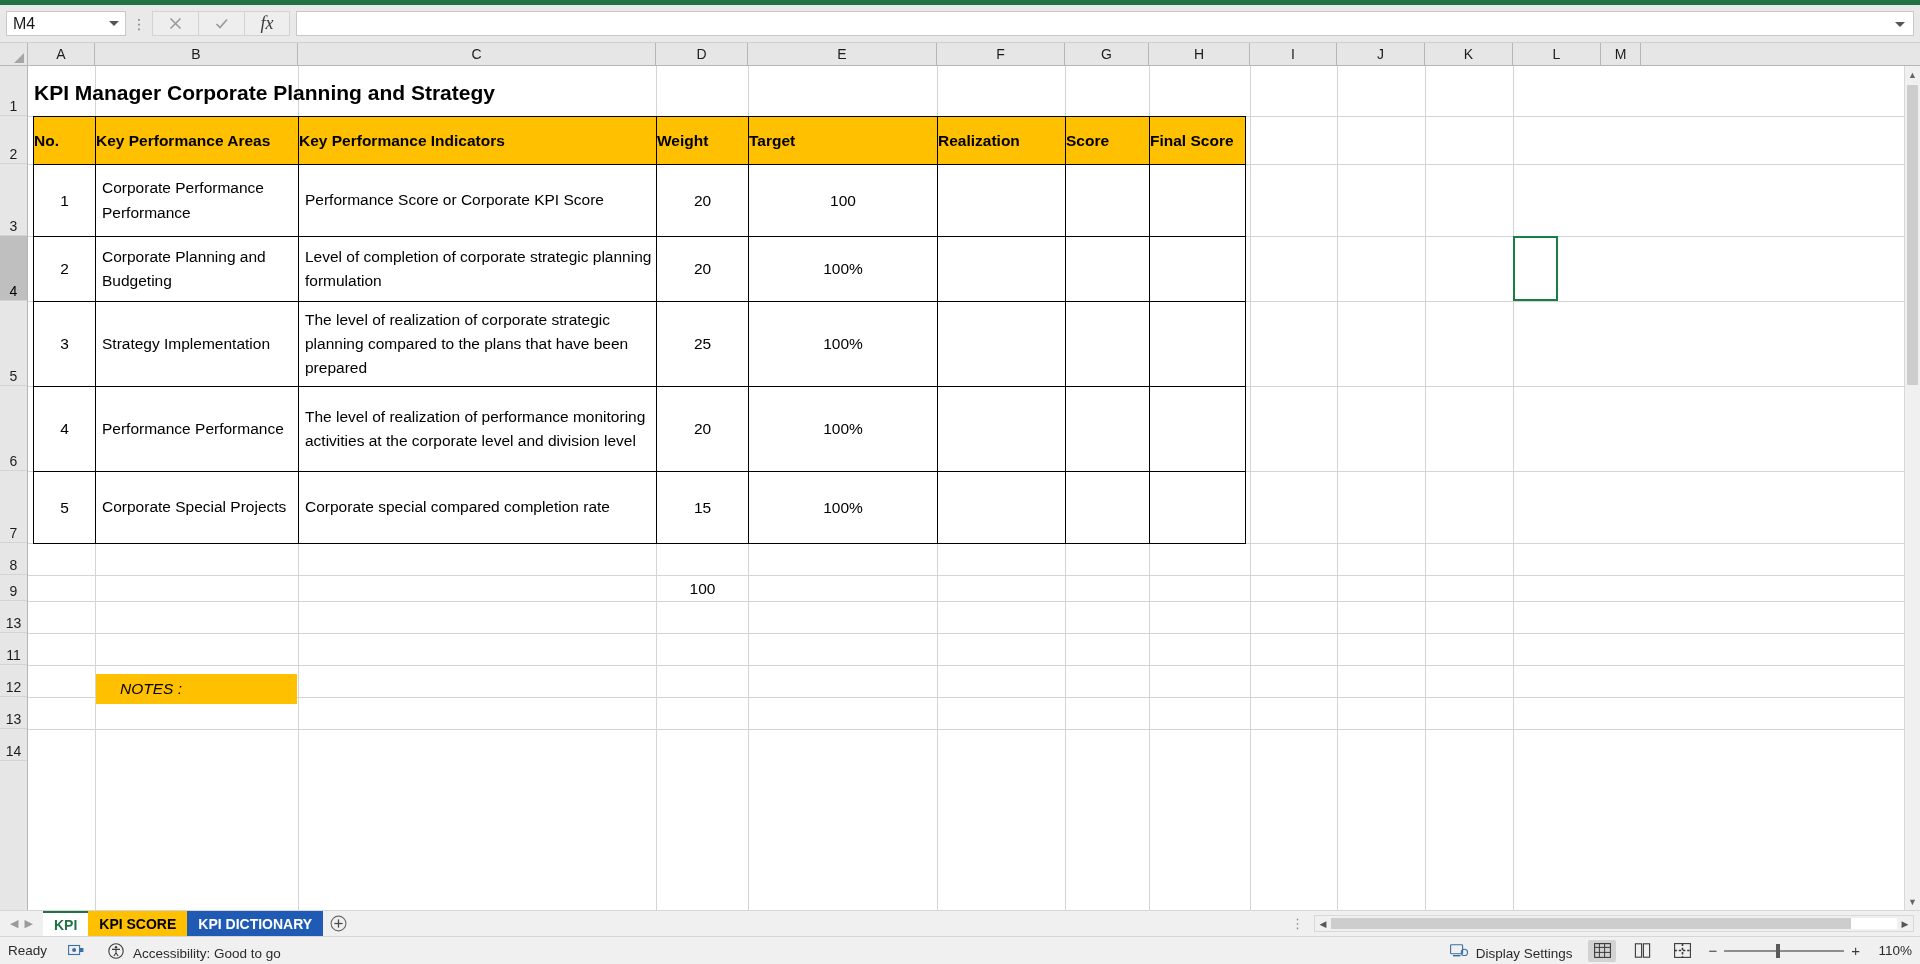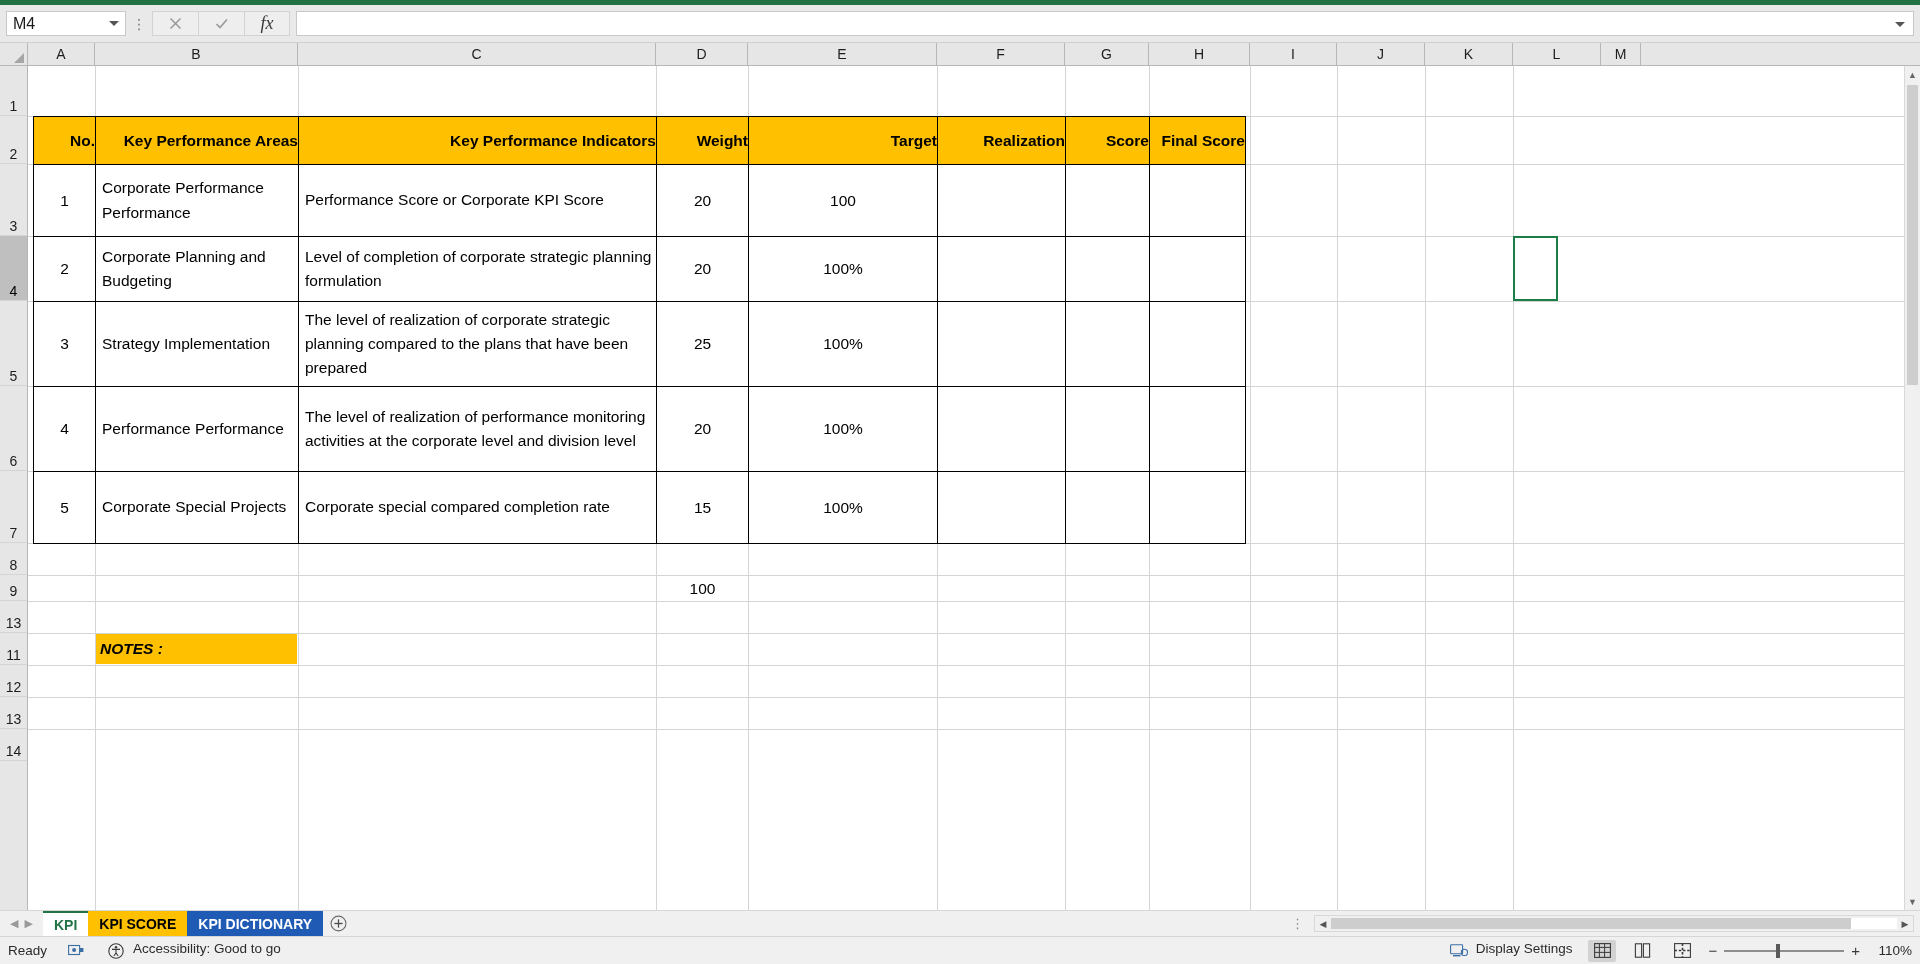--- a/index.html
+++ b/index.html
@@ -86,35 +86,35 @@
   .kpi-title {
     position: absolute; font-size: 21px; font-weight: bold; color: #000;
     font-family: "Liberation Sans", sans-serif; white-space: nowrap;
   }
   .tbl { position: absolute; border-collapse: collapse; table-layout: fixed; }
   .tbl th, .tbl td {
     border: 1.6px solid #000; font-family: "Liberation Sans", sans-serif;
     color: #000; background: #ffffff;
   }
   .tbl th {
-    background: #FFC000; font-size: 15.5px; font-weight: bold; text-align: right;
+    background: #FFC000; font-size: 15.5px; font-weight: bold; text-align: left;
     vertical-align: middle;
   }
   .tbl td { font-size: 15.5px; vertical-align: middle; }
   .c-num { text-align: center; }
   .c-left { text-align: left; padding-left: 6px; padding-right: 4px; line-height: 1.55; }
   .c-ctr { text-align: center; }
 
   .totalcell {
     position: absolute; display: flex; align-items: center; justify-content: center;
     font-size: 15.5px; color: #000; background: #fff;
   }
   .notes-box {
     position: absolute; background: #FFC000; display: flex; align-items: center;
-    padding-left: 4px; font-size: 15.5px; font-weight: bold; font-style: italic; color: #000;
+    padding-left: 24px; font-size: 15.5px; font-weight: normal; font-style: italic; color: #000; margin-top: 40px;
   }
   .notes-sub {
     position: absolute; display: flex; align-items: center; padding-left: 8px;
     font-size: 15.5px; font-weight: bold; color: #000; white-space: nowrap;
   }
 
   
   .active-cell {
     position: absolute; border: 2px solid #1a7d45; background: transparent;
   }
@@ -155,21 +155,21 @@
   }
   .hs-arrow { width: 16px; height: 15px; display:flex; align-items:center; justify-content:center; color:#555; font-size: 9px;}
   .hs-track { flex: 1; height: 11px; background: #ffffff; position: relative; }
   .hs-thumb { position: absolute; left: 0; top: 0; bottom: 0; width: 520px; background: #cdcdcd; }
 
   
   .statusbar {
     flex: 0 0 28px; background: #f0f0f0; border-top: 1px solid #d6d6d6;
     display: flex; align-items: center; font-size: 13.5px; color: #2b2b2b; padding: 0 8px;
   }
-  .sb-item { display: flex; align-items: flex-start; gap: 6px; margin-right: 18px; }
+  .sb-item { display: flex; align-items: flex-end; gap: 6px; margin-right: 18px; }
   .sb-right { margin-left: auto; display: flex; align-items: center; gap: 12px; }
   .sb-icon-box {
     width: 22px; height: 20px; display: flex; align-items: center; justify-content: center;
     color: #3a3a3a;
   }
   .view-btn {
     width: 28px; height: 22px; display: flex; align-items: center; justify-content: center;
     color: #3a3a3a; border-radius: 2px;
   }
   .view-btn.active { background: #d2d2d2; }
@@ -274,20 +274,21 @@
           <div class="gl-h" style="top:405px"></div>
           <div class="gl-h" style="top:477px"></div>
           <div class="gl-h" style="top:509px"></div>
           <div class="gl-h" style="top:535px"></div>
           <div class="gl-h" style="top:567px"></div>
           <div class="gl-h" style="top:599px"></div>
           <div class="gl-h" style="top:631px"></div>
           <div class="gl-h" style="top:663px"></div>
         </div>
 
+        <div class="kpi-title" style="left:6px; top:15px;">KPI Manager Corporate Planning and Strategy</div>
 
         <table class="tbl" style="left:5px; top:50px; width:1212px;">
           <colgroup>
             <col style="width:62px">
               <col style="width:203px">
               <col style="width:358px">
             <col style="width:92px">
               <col style="width:189px">
               <col style="width:128px">
             <col style="width:84px">

